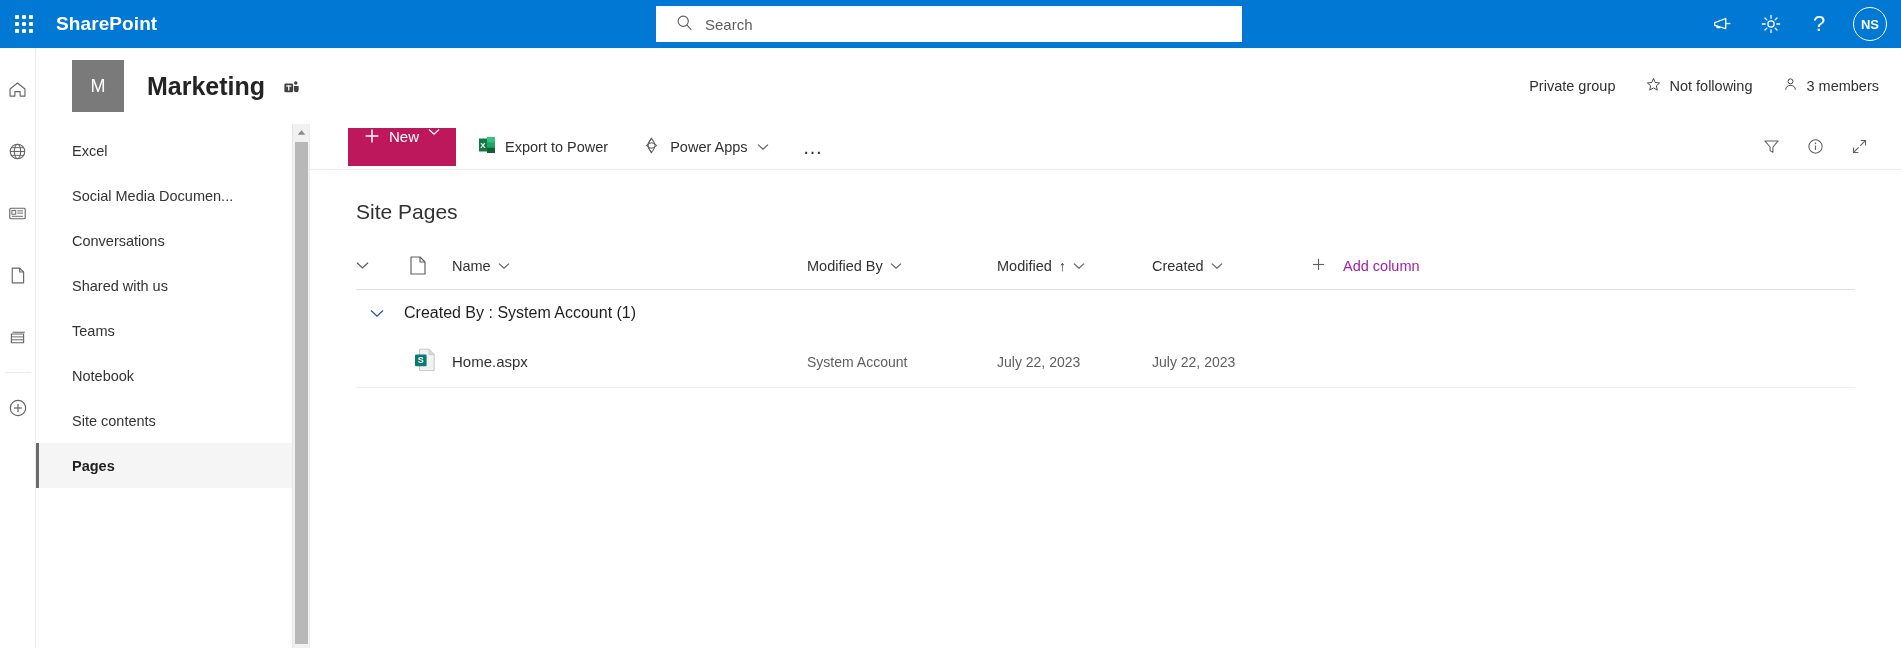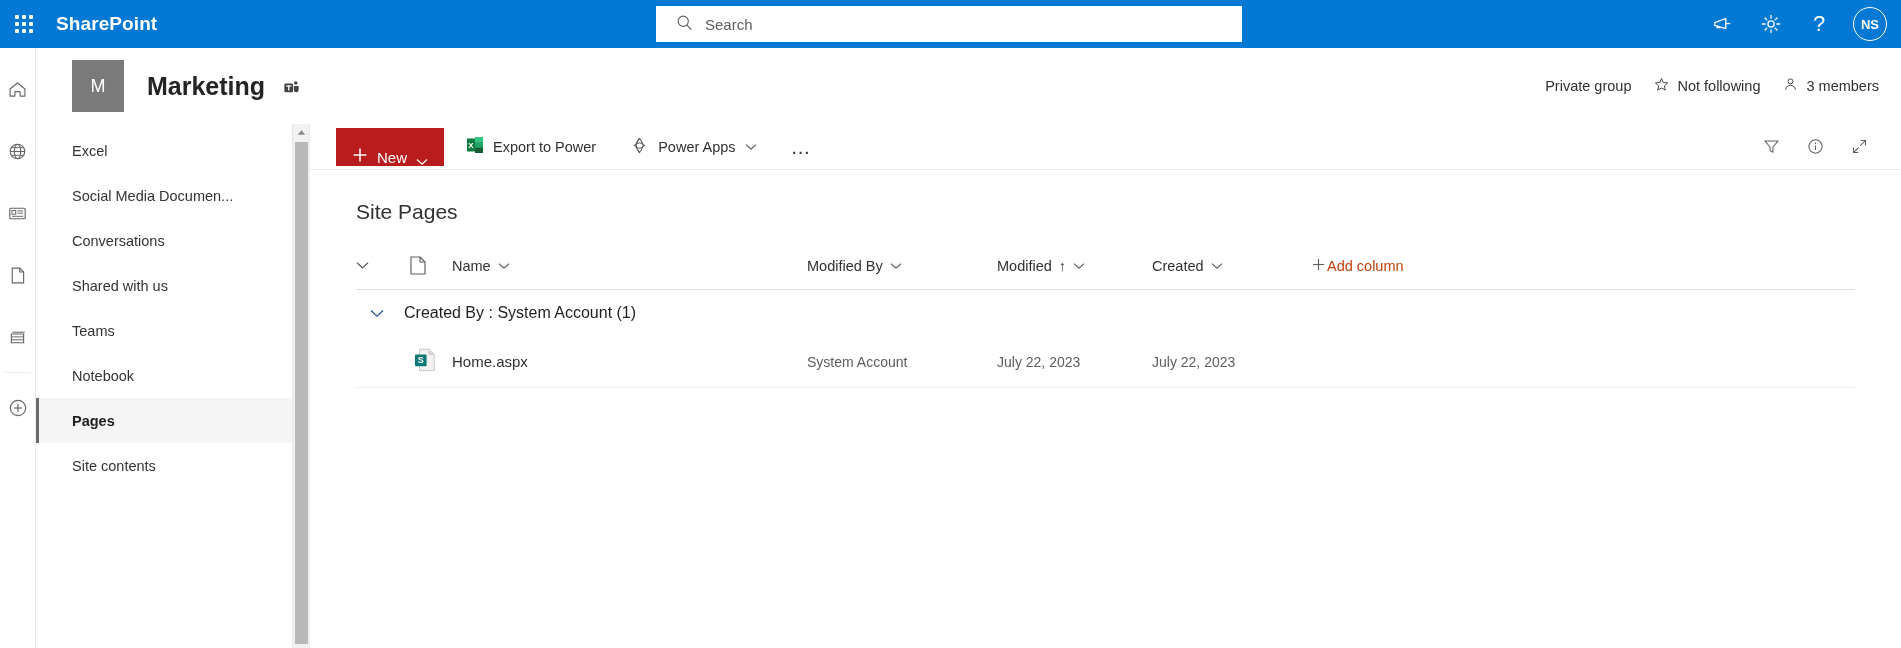--- a/index.html
+++ b/index.html
@@ -131,21 +131,21 @@
     color: #242424;
     margin-left: 23px;
     cursor: pointer;
     white-space: nowrap;
   }
   .teams-badge { margin-left: 10px; display: inline-flex; vertical-align: middle; }
   .site-header-right {
     margin-left: auto;
     display: flex;
     align-items: center;
-    gap: 22px;
+    gap: 30px;
     font-size: 14.5px;
     color: #323130;
   }
   .shr-item { display: flex; align-items: center; gap: 7px; cursor: pointer; white-space: nowrap; }
   .shr-static { cursor: default; }
 
   
   .content-row { flex: 1; display: flex; min-height: 0; }
 
   
@@ -211,28 +211,29 @@
   .command-bar {
     height: 46px;
     display: flex;
     align-items: center;
     padding: 0 22px 0 26px;
     border-bottom: 1px solid #edebe9;
     flex: none;
   }
   .cmd-new {
     height: 38px;
-    background: #b91c1c;
+    background: #be185d;
     color: #ffffff;
     display: flex;
-    align-items: flex-end;
+    align-items: flex-start;
     gap: 9px;
     padding: 0 16px;
     font-size: 15px;
     cursor: pointer;
+    margin-left: 12px;
   }
   .cmd-btn {
     display: flex;
     align-items: center;
     gap: 9px;
     height: 38px;
     padding: 0 12px;
     font-size: 14.5px;
     color: #323130;
     cursor: pointer;
@@ -271,21 +272,21 @@
     text-align: left;
     font-weight: normal;
     font-size: 14.5px;
     color: #323130;
     padding: 10px 0 14px 0;
     border-bottom: 1px solid #e1dfdd;
     vertical-align: middle;
     white-space: nowrap;
   }
   .th-inner { display: flex; align-items: center; gap: 7px; cursor: pointer; }
-  .add-col { display: flex; align-items: center; gap: 2px; color: #c2410c; cursor: pointer; font-size: 14.5px; }
+  .add-col { display: flex; align-items: center; gap: 18px; color: #a21caf; cursor: pointer; font-size: 14.5px; }
 
   .group-row td {
     padding: 14px 0 14px 0;
     border-bottom: none;
   }
   .group-inner {
     display: flex;
     align-items: center;
     gap: 20px;
     font-size: 16px;
@@ -472,25 +473,25 @@
           </div>
           <div class="nav-item">
             <span>Shared with us</span>
           </div>
           <div class="nav-item">
             <span>Teams</span>
           </div>
           <div class="nav-item">
             <span>Notebook</span>
           </div>
+          <div class="nav-item">
+            <span>Site contents</span>
+          </div>
           <div class="nav-item selected">
             <span>Pages</span>
-          </div>
-          <div class="nav-item">
-            <span>Site contents</span>
           </div>
         </div>
 
         <div class="nav-scrollbar">
           <div class="sb-arrow">
             <svg width="9" height="7" viewBox="0 0 10 7">
                 <path d="M5 1 L9.2 6 L0.8 6 Z" fill="#8a8a8a"></path>
               </svg>
           </div>
           <div class="sb-thumb"></div>

